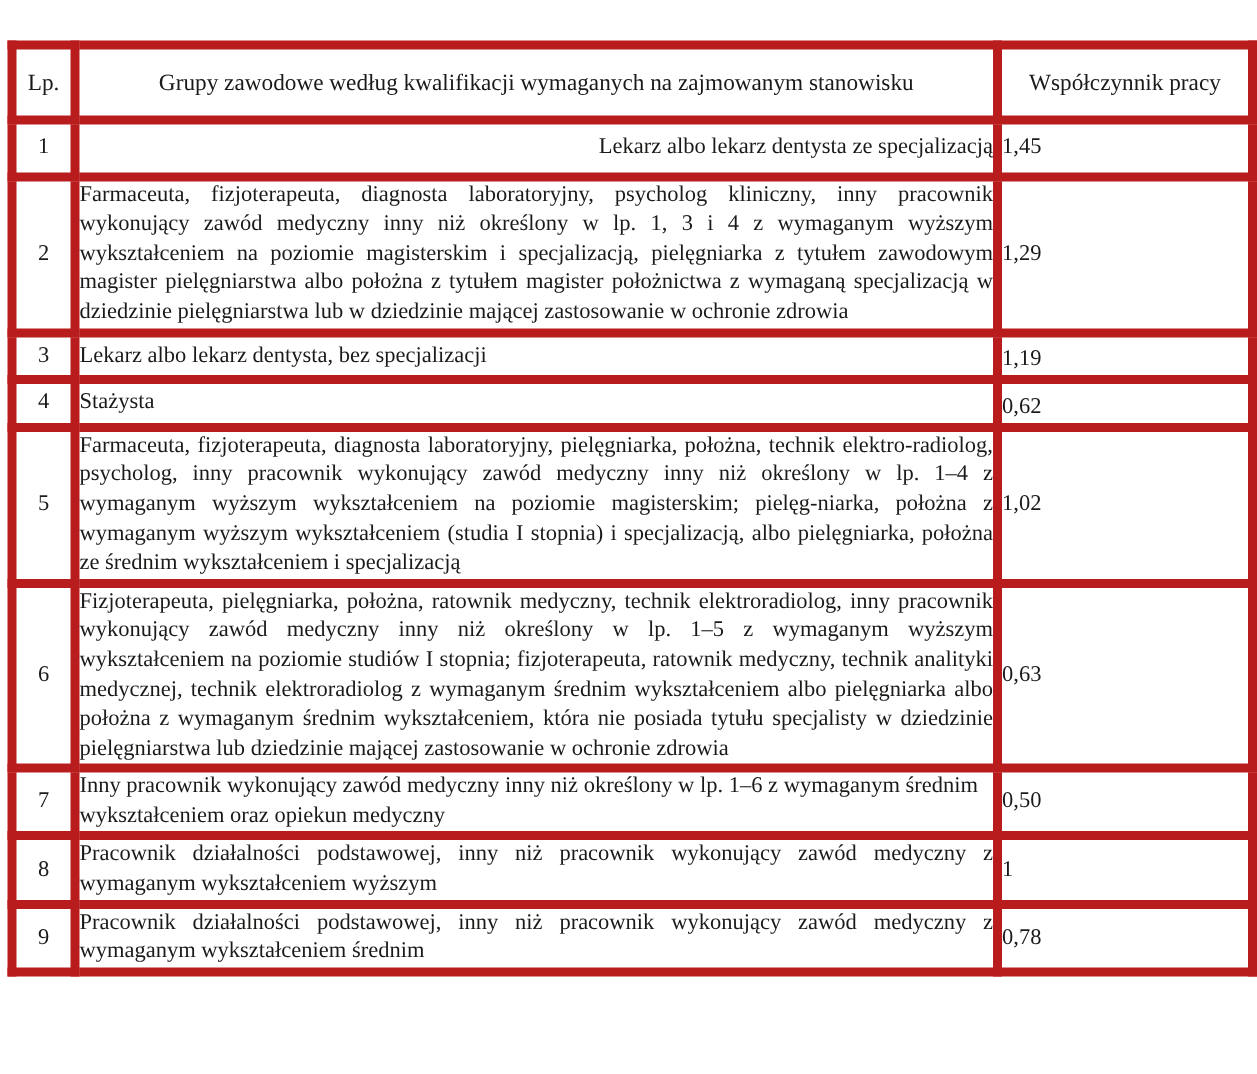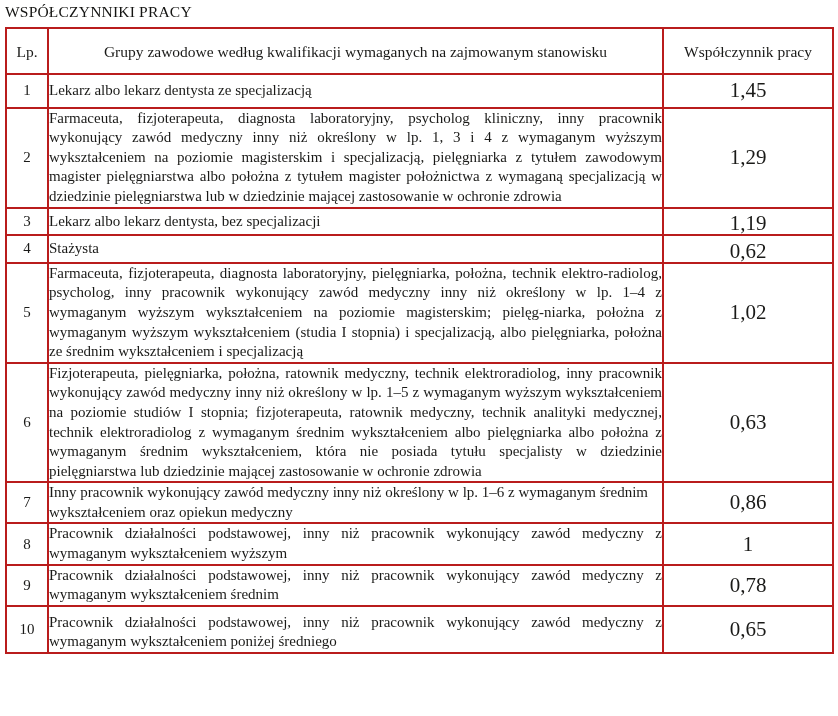--- a/index.html
+++ b/index.html
@@ -34,21 +34,21 @@
   table.coef-table {
     position: absolute;
     left: 5px;
     top: 27px;
     width: 827px;
     border-collapse: collapse;
     table-layout: fixed;
   }
   table.coef-table td,
   table.coef-table th {
-    border: 2px solid #b91c1c;
+    border: 6px solid #b91c1c;
     padding: 0;
     vertical-align: middle;
     font-weight: normal;
   }
   col.c-lp { width: 42px; }
   col.c-desc { width: 615px; }
   col.c-val { width: 170px; }
 
   
   .hdr td, .hdr th {
@@ -74,41 +74,39 @@
     line-height: 19.6px;
     text-align: justify;
     text-justify: inter-word;
     hyphens: manual;
   }
   .cell-desc.single {
     text-align: left;
   }
   
   .cell-val {
-    text-align: center;
-    font-size: 21px;
+    font-size: 15px;
     line-height: 19px;
   }
 
   
   tr.r-short .cell-no,
   tr.r-short .cell-val,
   tr.r-short .cell-desc { vertical-align: middle; }
-  tr.r1 .cell-desc { padding-top: 6px; padding-bottom: 6px; }
+  tr.r1 .cell-desc { padding-top: 6px; padding-bottom: 6px; text-align: right; }
   tr.r3 .cell-desc, tr.r4 .cell-desc { padding-top: 3px; padding-bottom: 3px; margin-left: 28px; }
   tr.r3 .cell-val, tr.r4 .cell-val { vertical-align: bottom; padding-bottom: 1px; margin-left: 25px; }
   tr.r3 .cell-no, tr.r4 .cell-no { vertical-align: middle; }
   tr.r10 .cell-desc { padding-top: 6px; }
 </style>
 </head>
 <body>
 
 <div id="page">
 
-  <div class="doc-title">WSPÓŁCZYNNIKI PRACY</div>
 
   <table class="coef-table">
     <colgroup>
       <col class="c-lp">
       <col class="c-desc">
       <col class="c-val">
     </colgroup>
     <thead>
       <tr class="hdr">
         <th class="hdr-lp">Lp.</th>
@@ -150,36 +148,31 @@
 
       <tr class="r6">
         <td class="cell-no">6</td>
         <td class="cell-desc">Fizjoterapeuta, pielęgniarka, położna, ratownik medyczny, technik elektroradiolog, inny pracownik wykonujący zawód medyczny inny niż określony w lp. 1–5 z wymaganym wyższym wykształceniem na poziomie studiów I stopnia; fizjoterapeuta, ratownik medyczny, technik analityki medycznej, technik elektroradiolog z wymaganym średnim wykształceniem albo pielęgniarka albo położna z wymaganym średnim wykształceniem, która nie posiada tytułu specjalisty w dziedzinie pielęgniarstwa lub dziedzinie mającej zastosowanie w ochronie zdrowia</td>
         <td class="cell-val">0,63</td>
       </tr>
 
       <tr class="r7">
         <td class="cell-no">7</td>
         <td class="cell-desc single">Inny pracownik wykonujący zawód medyczny inny niż określony w lp. 1–6 z wymaganym średnim wykształceniem oraz opiekun medyczny</td>
-        <td class="cell-val">0,86</td>
+        <td class="cell-val">0,50</td>
       </tr>
 
       <tr class="r8">
         <td class="cell-no">8</td>
         <td class="cell-desc">Pracownik działalności podstawowej, inny niż pracownik wykonujący zawód medyczny z wymaganym wykształceniem wyższym</td>
         <td class="cell-val">1</td>
       </tr>
 
       <tr class="r9">
         <td class="cell-no">9</td>
         <td class="cell-desc">Pracownik działalności podstawowej, inny niż pracownik wykonujący zawód medyczny z wymaganym wykształceniem średnim</td>
         <td class="cell-val">0,78</td>
       </tr>
 
-      <tr class="r10">
-        <td class="cell-no">10</td>
-        <td class="cell-desc">Pracownik działalności podstawowej, inny niż pracownik wykonujący zawód medyczny z wymaganym wykształceniem poniżej średniego</td>
-        <td class="cell-val">0,65</td>
-      </tr>
 
     </tbody>
   </table>
 </div>
 
 </body></html>

